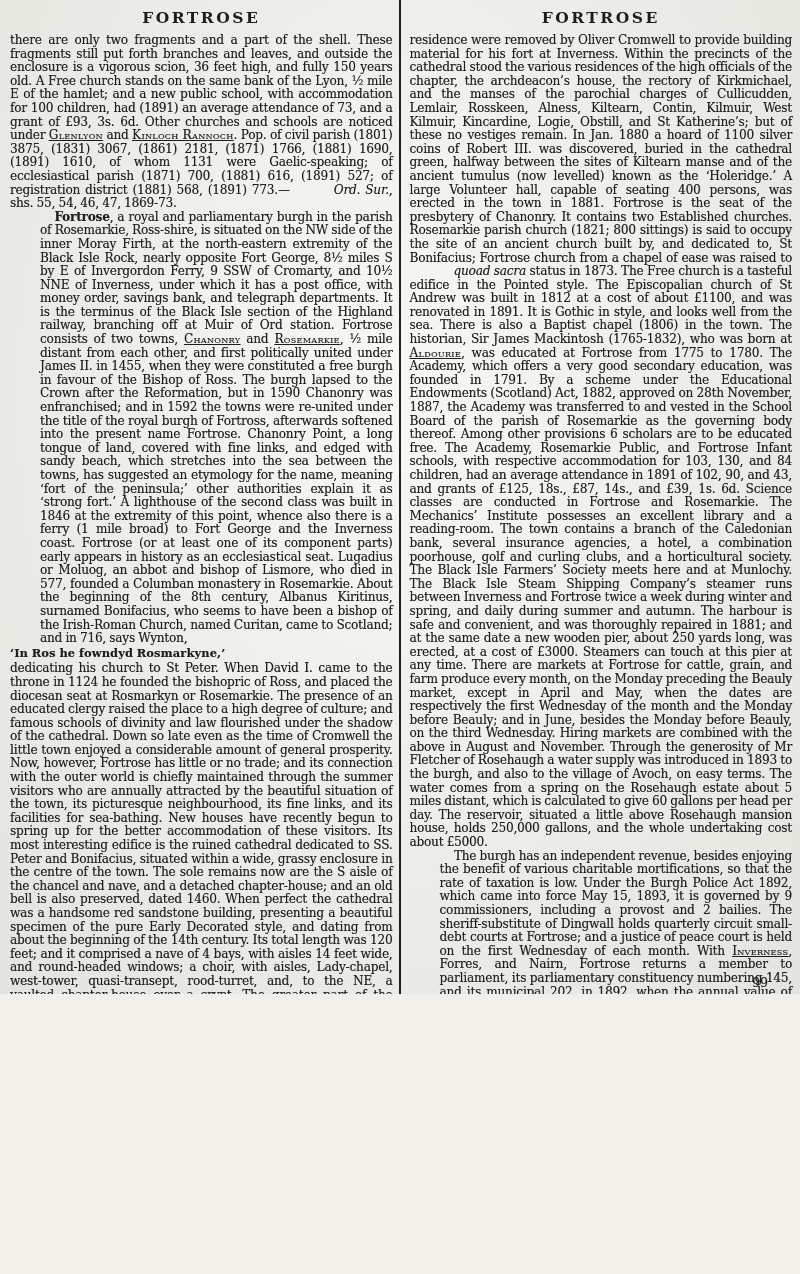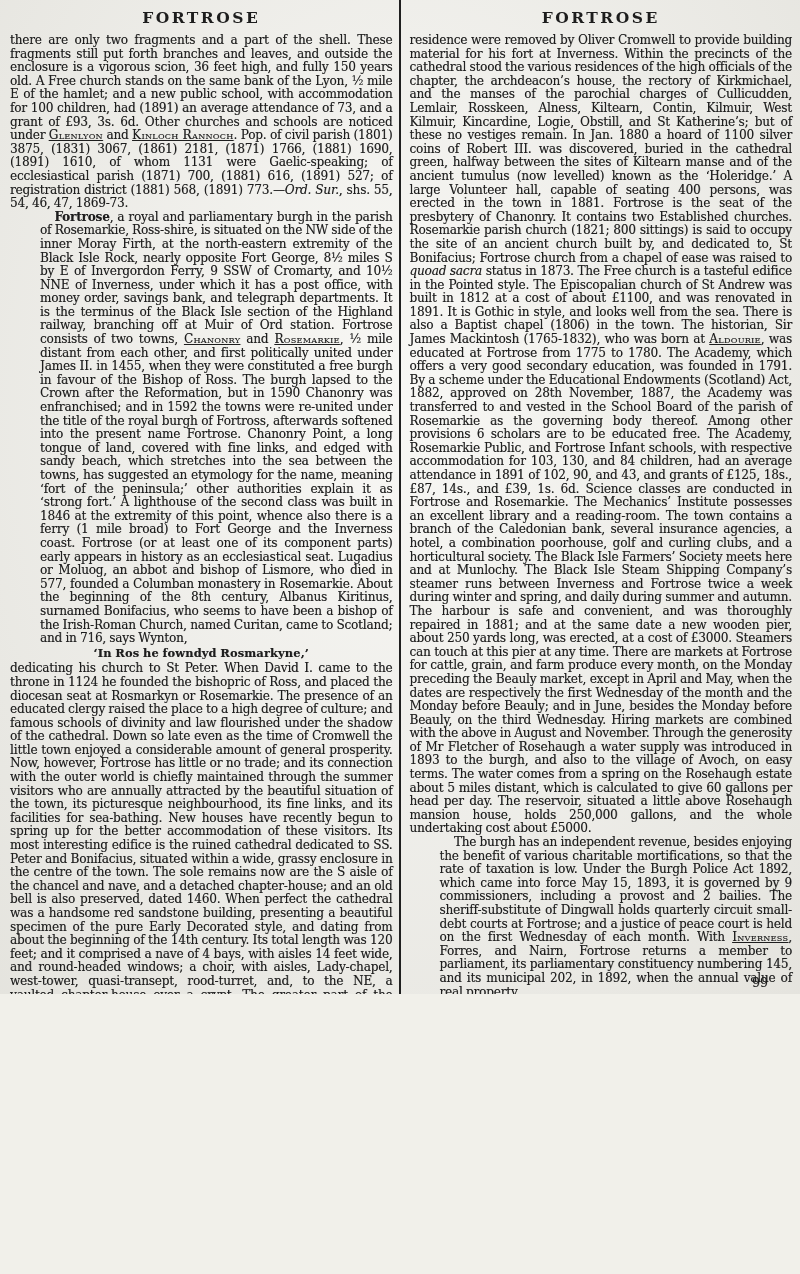--- a/index.html
+++ b/index.html
@@ -43,30 +43,29 @@
     margin:0;
     font-size:12px;
     line-height:13.6px;
     text-align:justify;
     letter-spacing:-0.15px;
     word-spacing:-0.4px;
   }
   .para.indent { text-indent:1.2em;margin-left:30px; }
   .para.flush { text-indent:0; }
   .para.quote {
-    text-align:center;
     text-indent:0;
     font-size:11.3px;
     line-height:13.6px;
     margin:1px 0 2px 0;
     letter-spacing:0.2px;
   }
   .seg-plain { }
   .seg-bold { font-weight:bold; }
-  .seg-italic { font-style:italic; }
+  .seg-italic { font-style:italic;margin-left:44px; }
   .seg-smallcaps { font-variant:small-caps; letter-spacing:0.35px;text-decoration:underline; }
   .page-number {
     position:absolute;
     right:32px; bottom:4px;
     font-size:12.5px;
     font-weight:normal;
     text-shadow:0.3px 0 0 rgba(20,20,20,0.45);
   }
 </style>
 </head>

